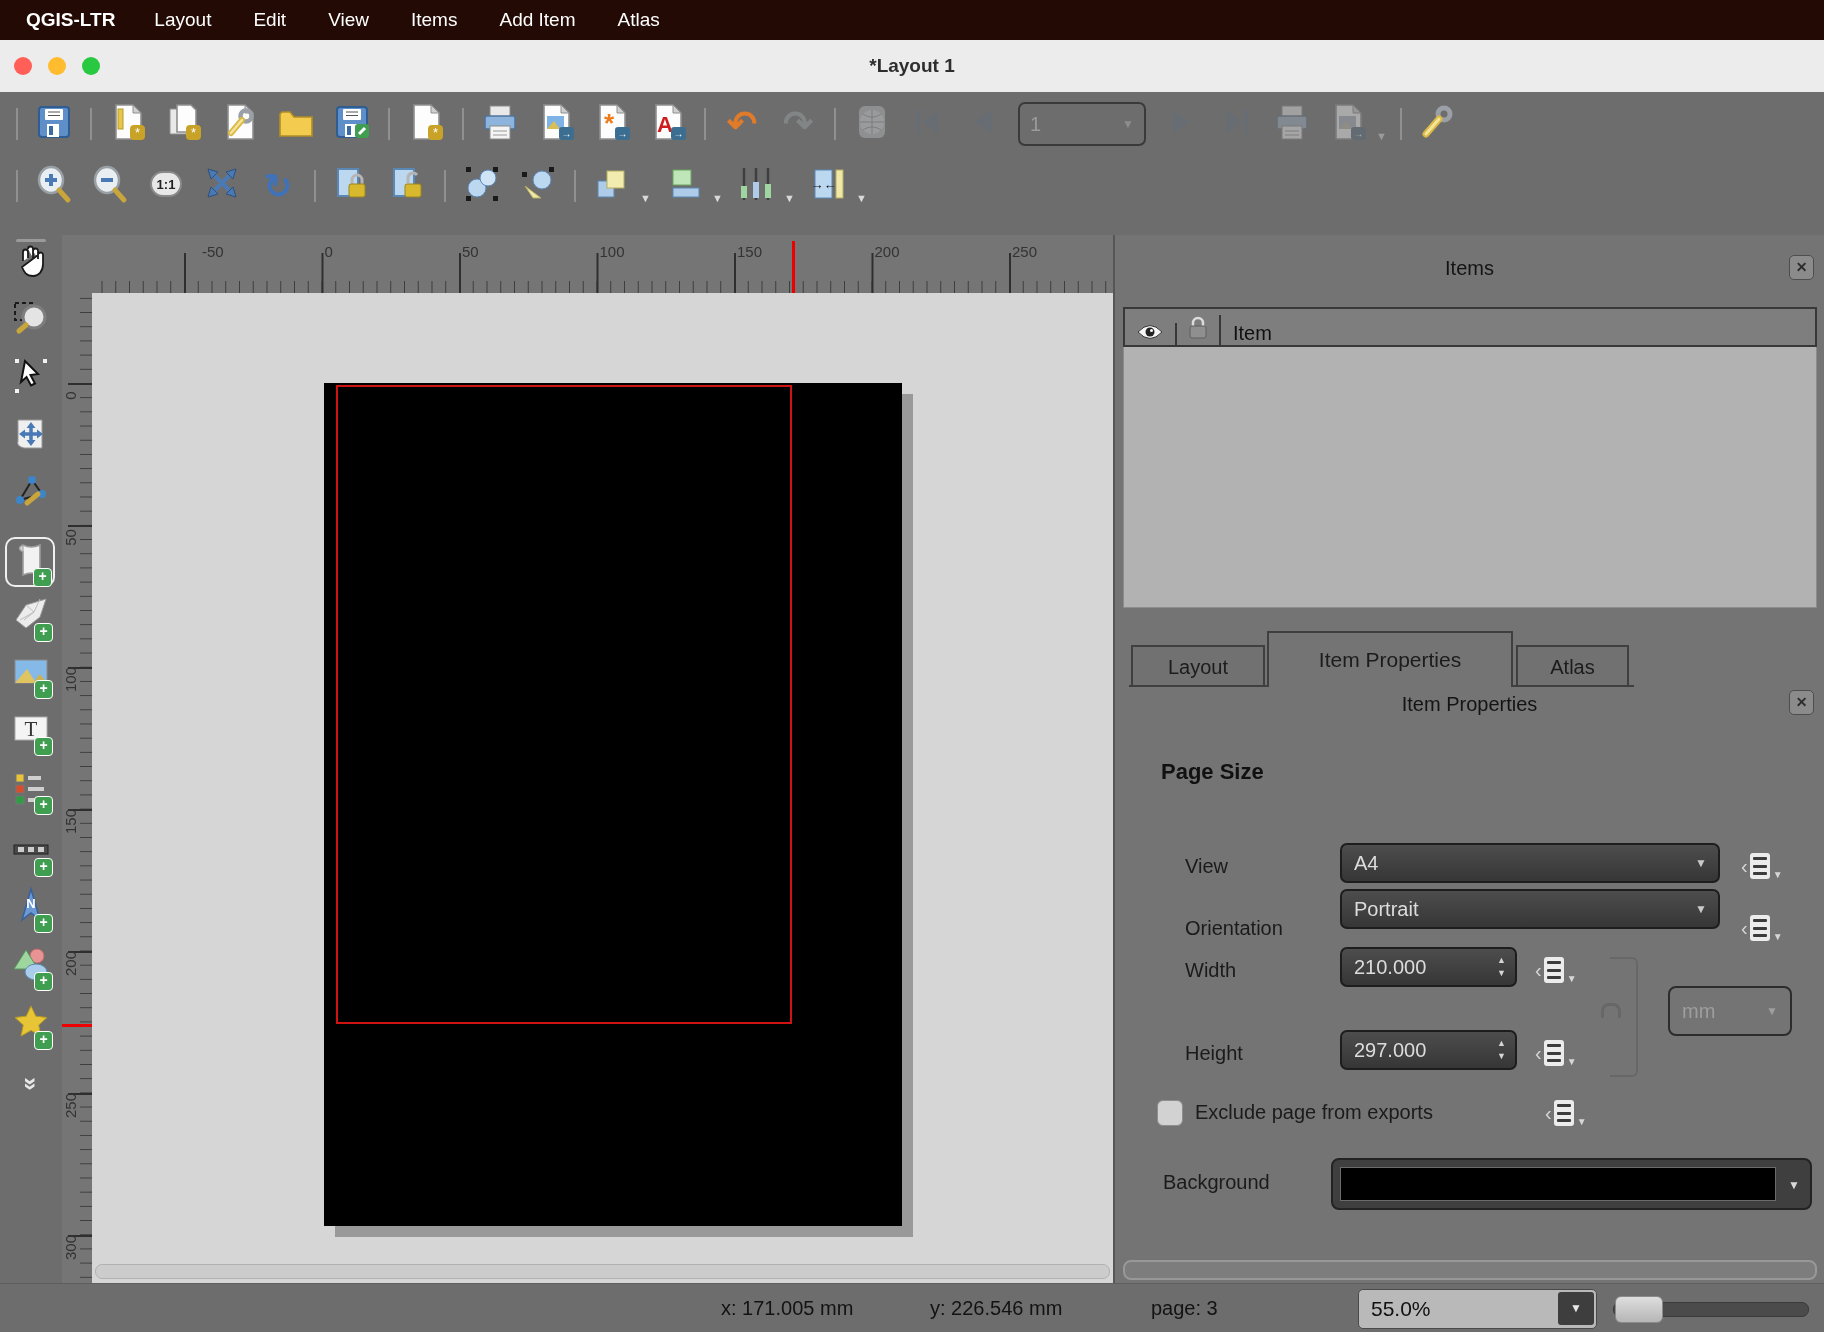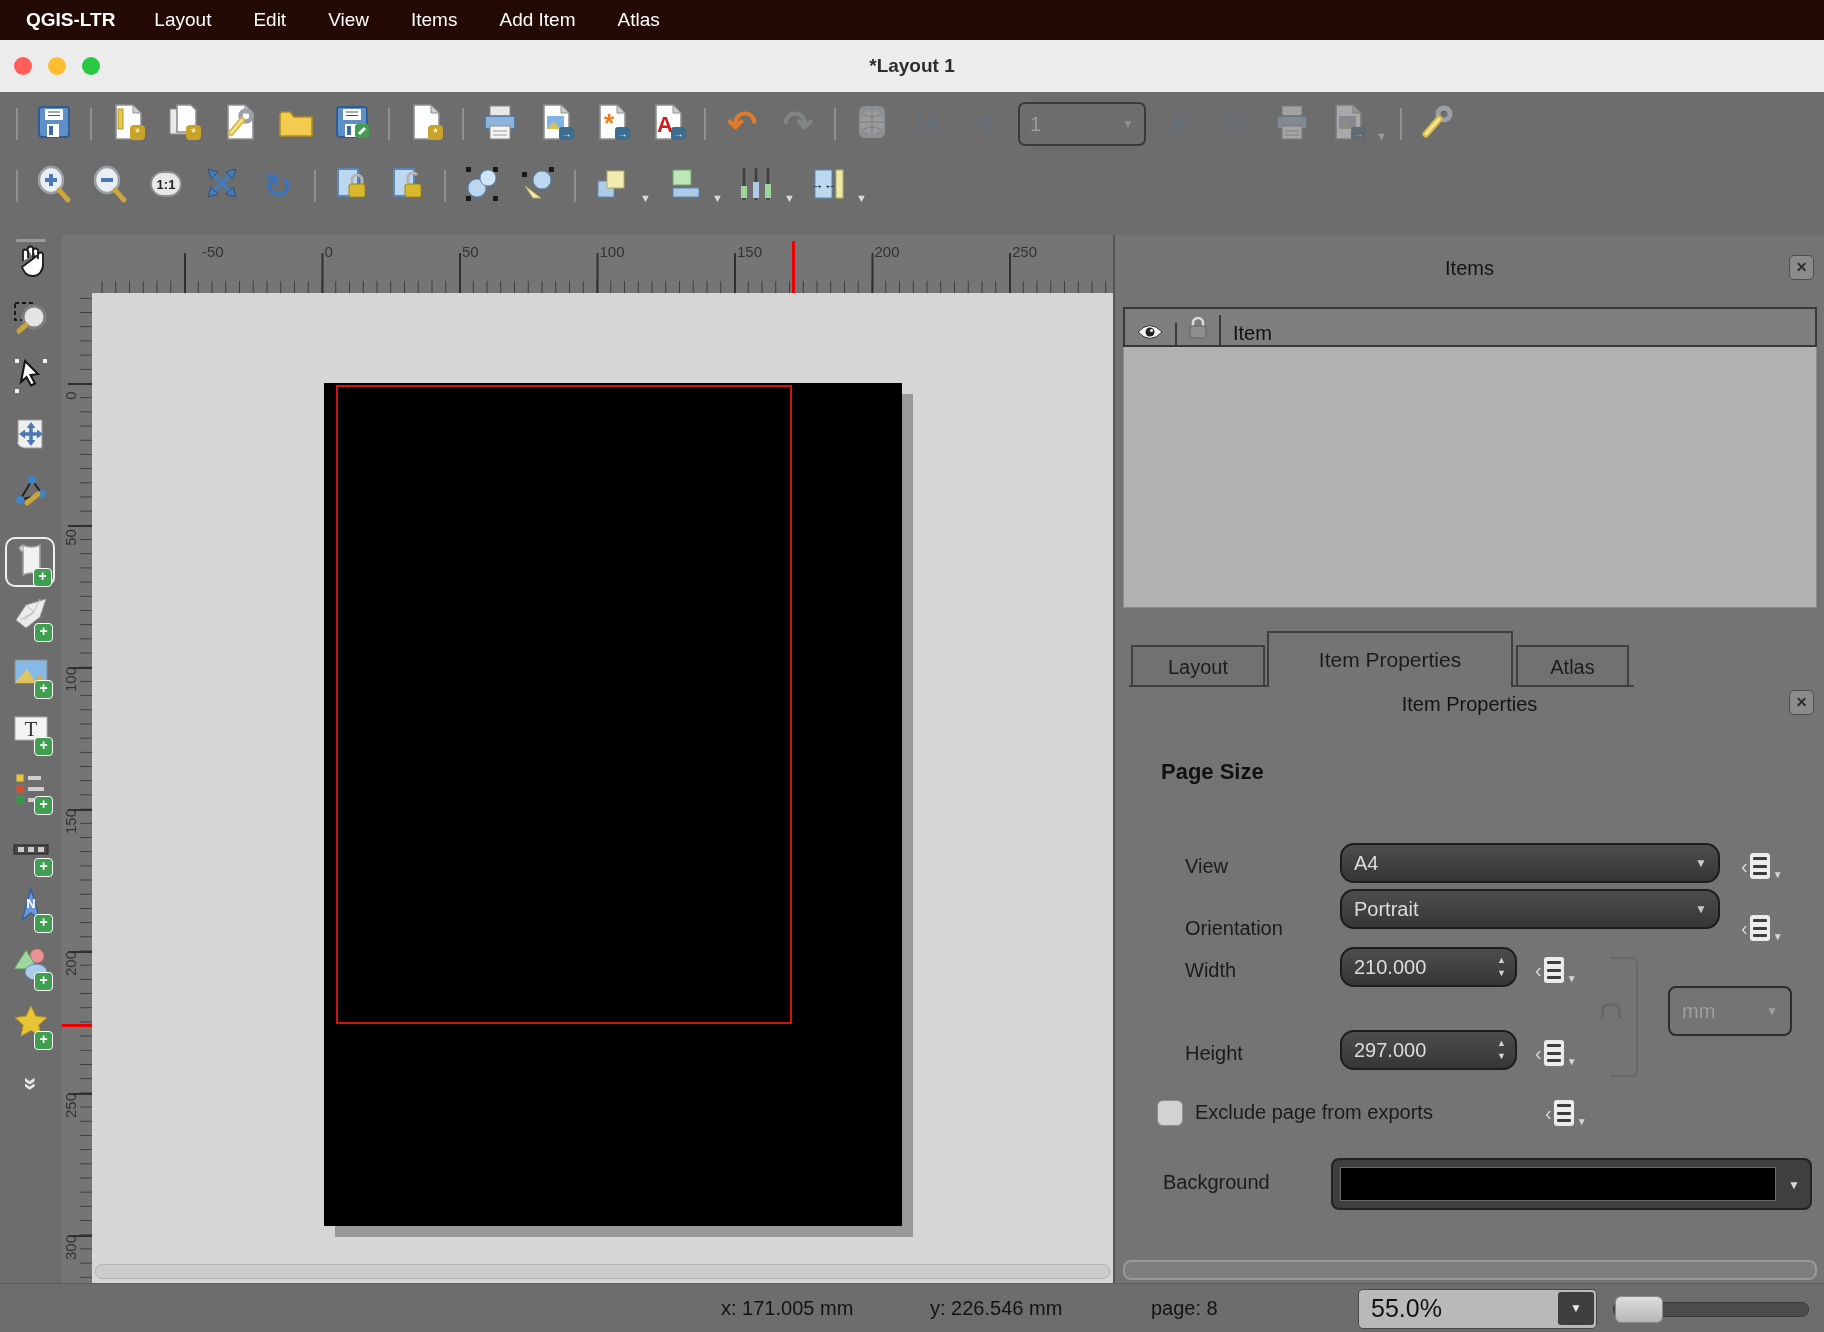--- a/index.html
+++ b/index.html
@@ -79,21 +79,21 @@
   .it-cell.c3{flex:1;justify-content:flex-start;padding-left:12px;border-right:none;font-size:20px;color:#101010}
   .it-list{height:260px;background:#b2b2b2;border:1px solid #8c8c8c;border-top:none}
 
   .tab{position:absolute;border:2px solid #3f3f3f;border-bottom:none;background:#717171;color:#1c1c1c;
        font-size:20px;display:flex;align-items:center;justify-content:center;box-sizing:border-box}
   .tabline{position:absolute;left:14px;width:505px;top:450px;height:2px;background:#3f3f3f}
   .tab.active{background:#747474;z-index:2;font-size:21px}
 
   .flabel{position:absolute;color:#1b1b1b;font-size:20px}
   .fsection{position:absolute;color:#111;font-size:22px;font-weight:bold}
-  .dcombo{position:absolute;height:40px;background:linear-gradient(#4d4d4d,#363636);border:2px solid #1d1d1d;border-radius:14px;
+  .dcombo{position:absolute;height:40px;background:linear-gradient(#4d4d4d,#363636);border:2px solid #1d1d1d;border-radius:7px;
           color:#dcdcdc;font-size:20px;display:flex;align-items:center;padding:0 52px 0 12px;box-sizing:border-box}
   .dcombo .car{position:absolute;right:11px;color:#c9c9c9;font-size:12px}
   .spin{padding-right:26px}
   .spin .arrows{position:absolute;right:9px;top:7px;display:flex;flex-direction:column;gap:4px;color:#d5d5d5;font-size:9px;line-height:9px}
   .ddbtn{position:absolute;width:46px;height:32px;display:flex;align-items:center}
   .ddbtn .chev{color:#d6d6d6;font-size:20px;line-height:20px;margin-right:2px}
   .ddbtn .box{width:20px;height:26px;background:#ececec;border-radius:3px;display:flex;flex-direction:column;justify-content:space-evenly;padding:0 3px;box-sizing:border-box}
   .ddbtn .box i{display:block;height:3px;background:#3c3c3c;border-radius:1px}
   .ddbtn .drop{color:#d6d6d6;font-size:10px;margin-left:3px;align-self:flex-end;padding-bottom:2px}
   .linkbracket{position:absolute;left:495px;top:722px;width:26px;height:116px;border:2px solid #5d5d5d;border-left:none;
@@ -107,21 +107,21 @@
   .bgbtn{position:absolute;left:216px;top:923px;width:481px;height:52px;background:#3f3f3f;border:2px solid #232323;border-radius:8px;box-sizing:border-box}
   .bgswatch{position:absolute;left:7px;top:7px;right:34px;bottom:7px;border:1px solid #6a6a6a}
   .bgbtn .car{position:absolute;right:10px;top:18px;color:#d8d8d8;font-size:12px}
   .pscroll{position:absolute;left:8px;right:7px;top:1025px;height:16px;border:2px solid #989898;border-radius:8px;background:#7d7d7d}
 
   
   .statusbar{position:absolute;left:0;bottom:0;width:100%;height:49px;background:#6d6d6d;border-top:1px solid #5e5e5e;box-sizing:border-box}
   .st{position:absolute;top:0;height:49px;line-height:49px;color:#131313;font-size:20px;white-space:pre}
   .zoom-combo{position:absolute;left:1358px;top:5px;width:239px;height:40px;background:#b9b9b9;border:1.5px solid #4a4a4a;
               border-radius:5px;box-sizing:border-box}
-  .zoom-combo .zv{position:absolute;left:12px;top:0;height:37px;line-height:37px;font-size:25px;color:#111}
+  .zoom-combo .zv{position:absolute;left:12px;top:0;height:37px;line-height:37px;font-size:21px;color:#111}
   .zoom-combo .zarr{position:absolute;right:2px;top:2px;width:36px;height:33px;background:#3e3e3e;border-radius:3px;
                     color:#e8e8e8;font-size:12px;text-align:center;line-height:33px}
   .slider-track{position:absolute;left:1613px;top:18px;width:194px;height:13px;background:#4b4b4b;border:1px solid #3a3a3a;border-radius:7px}
   .slider-handle{position:absolute;left:1615px;top:12px;width:46px;height:25px;background:linear-gradient(#dedede,#b6b6b6);
                  border:1px solid #8a8a8a;border-radius:6px}
 </style>
 </head>
 <body>
 
 <div class="menubar">
@@ -689,20 +689,20 @@
     <div class="bgswatch" id="bgswatch" style="background: rgb(0, 0, 0);"></div>
     <span class="car">▼</span>
   </div>
 
   <div class="pscroll"></div>
 </div>
 
 <div class="statusbar">
   <div class="st" style="left:721px">x: 171.005 mm</div>
   <div class="st" style="left:930px">y: 226.546 mm</div>
-  <div class="st" style="left:1151px">page: 8</div>
+  <div class="st" style="left:1151px">page: 3</div>
   <div class="zoom-combo">
     <span class="zv">55.0%</span>
     <span class="zarr">▼</span>
   </div>
   <div class="slider-track"></div>
   <div class="slider-handle"></div>
 </div>
 
 </body></html>

